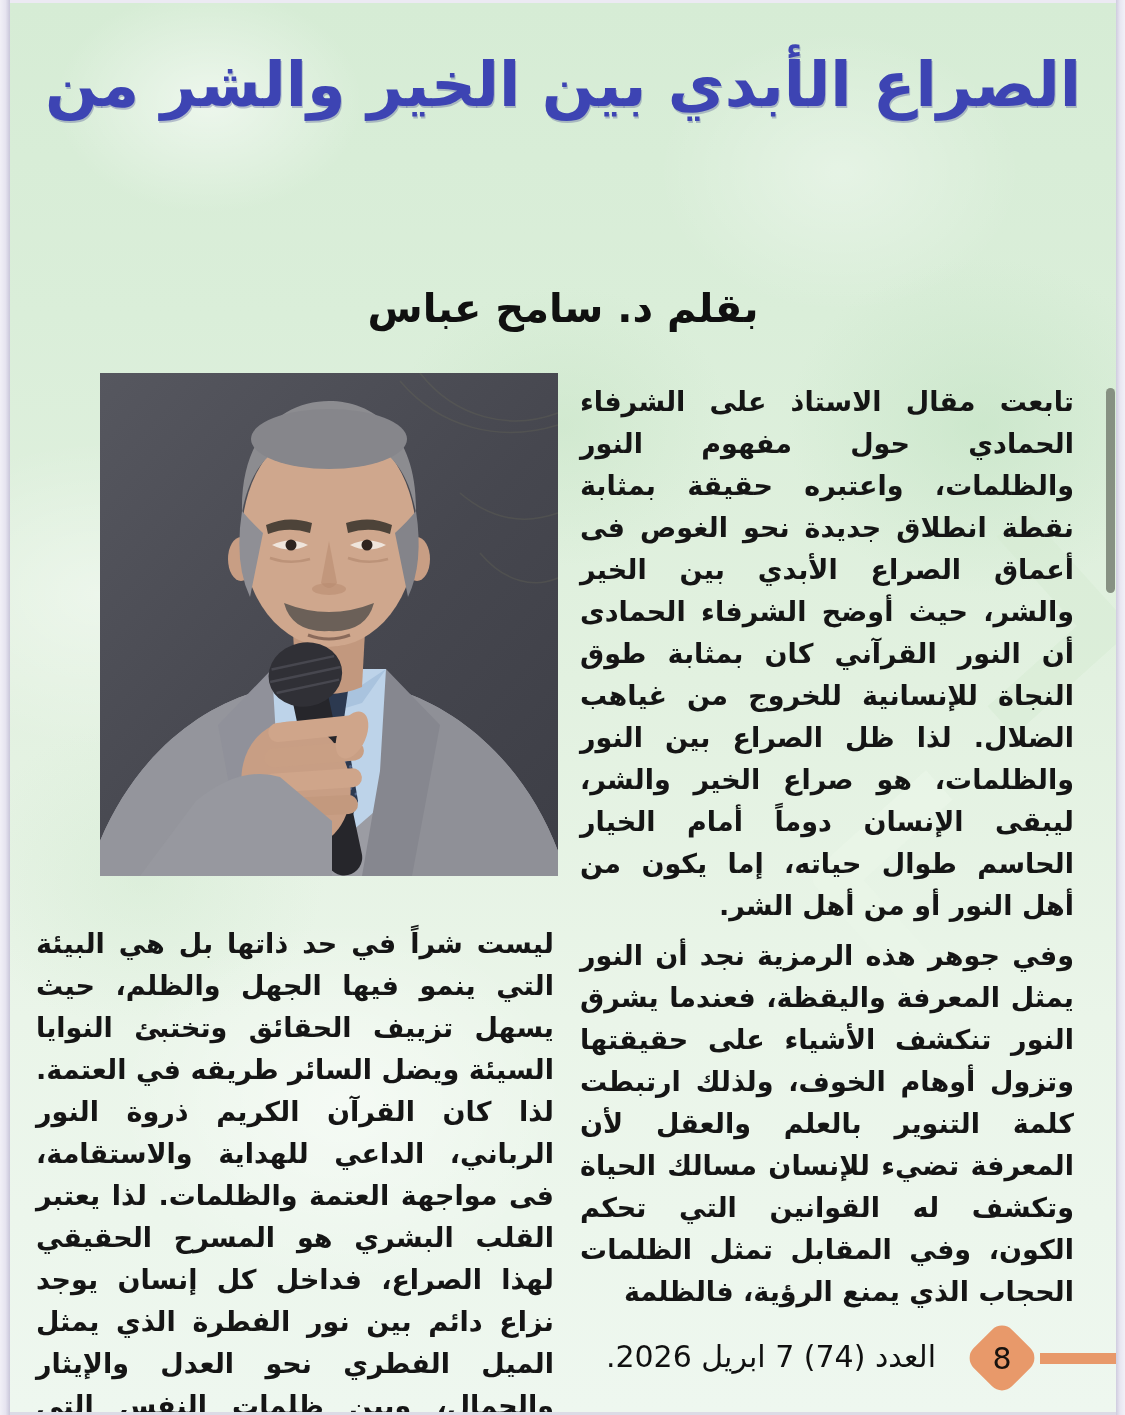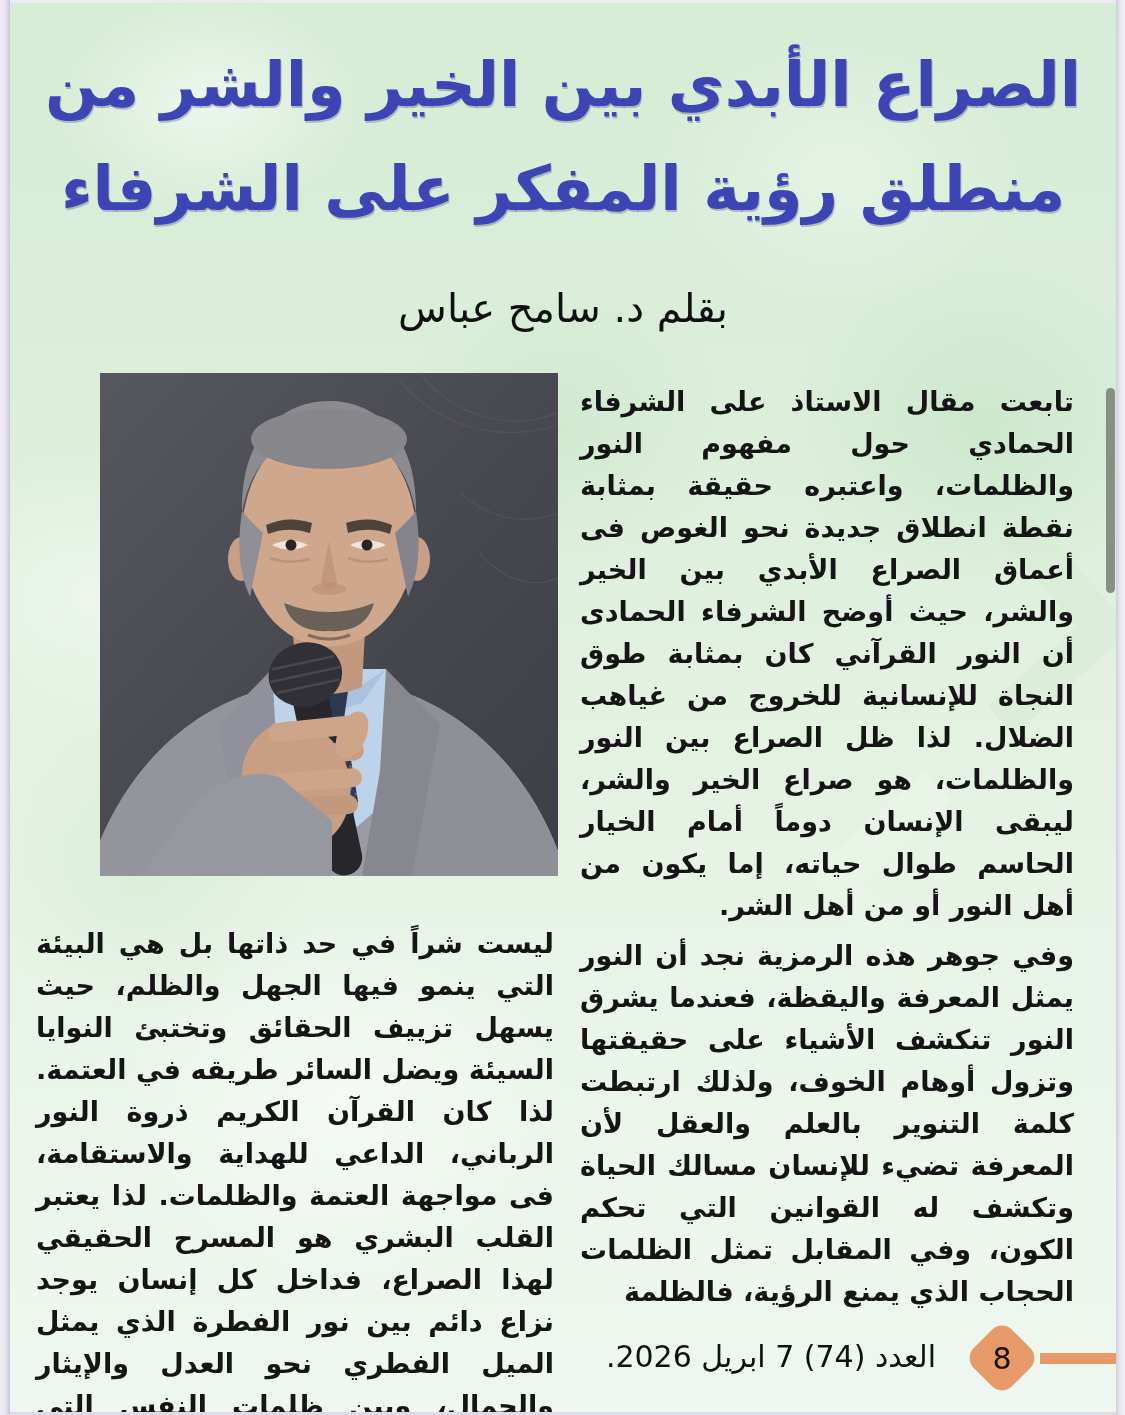--- a/index.html
+++ b/index.html
@@ -67,21 +67,21 @@
     font-size: 62px;
     line-height: 104px;
     letter-spacing: -1px;
     text-shadow: 1px 2px 0 rgba(43,48,130,0.28);
     direction: rtl;
   }
   .byline {
     position: absolute; left: 0; right: 0; top: 282px;
     text-align: center;
     color: #101010;
-    font-weight: normal;
+    font-weight: bold;
     font-size: 40px;
     direction: rtl;
   }
 
   .photo-frame {
     position: absolute; left: 90px; top: 370px;
     width: 458px; height: 503px;
     overflow: hidden;
   }
   .photo-frame svg { display: block; }
@@ -138,21 +138,20 @@
 <body>
 
 <div class="viewer">
   <div class="page">
     <div class="texture"></div>
     <div class="wm-chevron wm1"></div>
     <div class="wm-chevron wm2"></div>
 
     <div class="title">
       <div>الصراع الأبدي بين الخير والشر من</div>
-      <div>منطلق رؤية المفكر على الشرفاء</div>
     </div>
 
     <div class="byline">بقلم د. سامح عباس</div>
 
     <div class="photo-frame">
       <svg width="458" height="503" viewBox="0 0 458 503" xmlns="http://www.w3.org/2000/svg">
         <defs>
           <linearGradient id="bgGrad" x1="0" y1="0" x2="1" y2="1">
             <stop offset="0" stop-color="#56575f"></stop>
             <stop offset="0.55" stop-color="#46474f"></stop>

